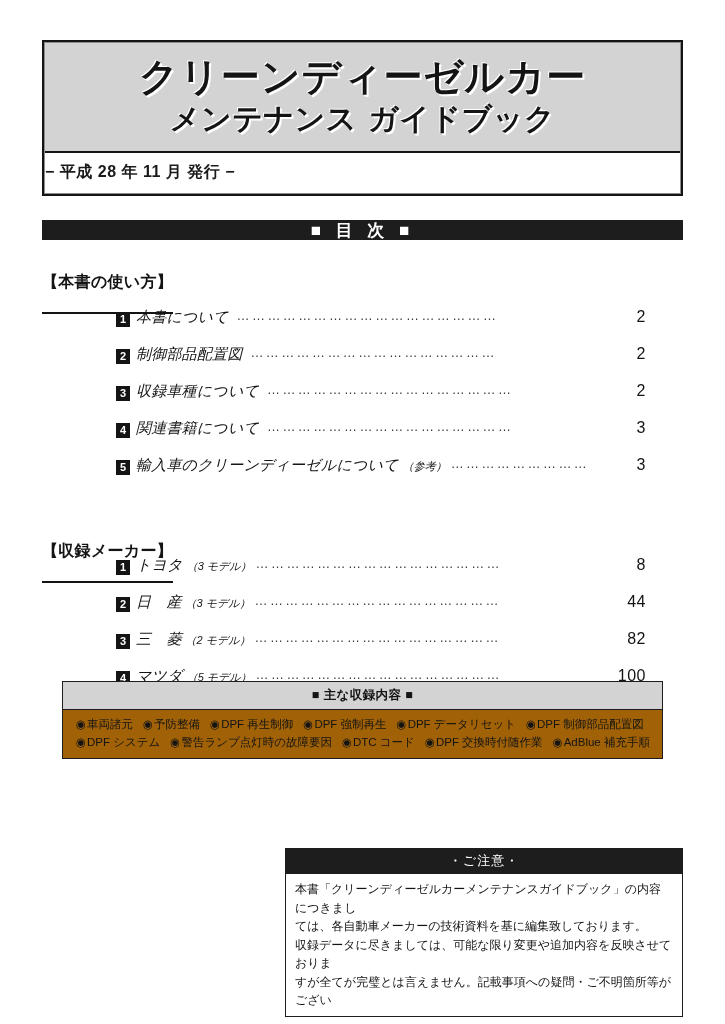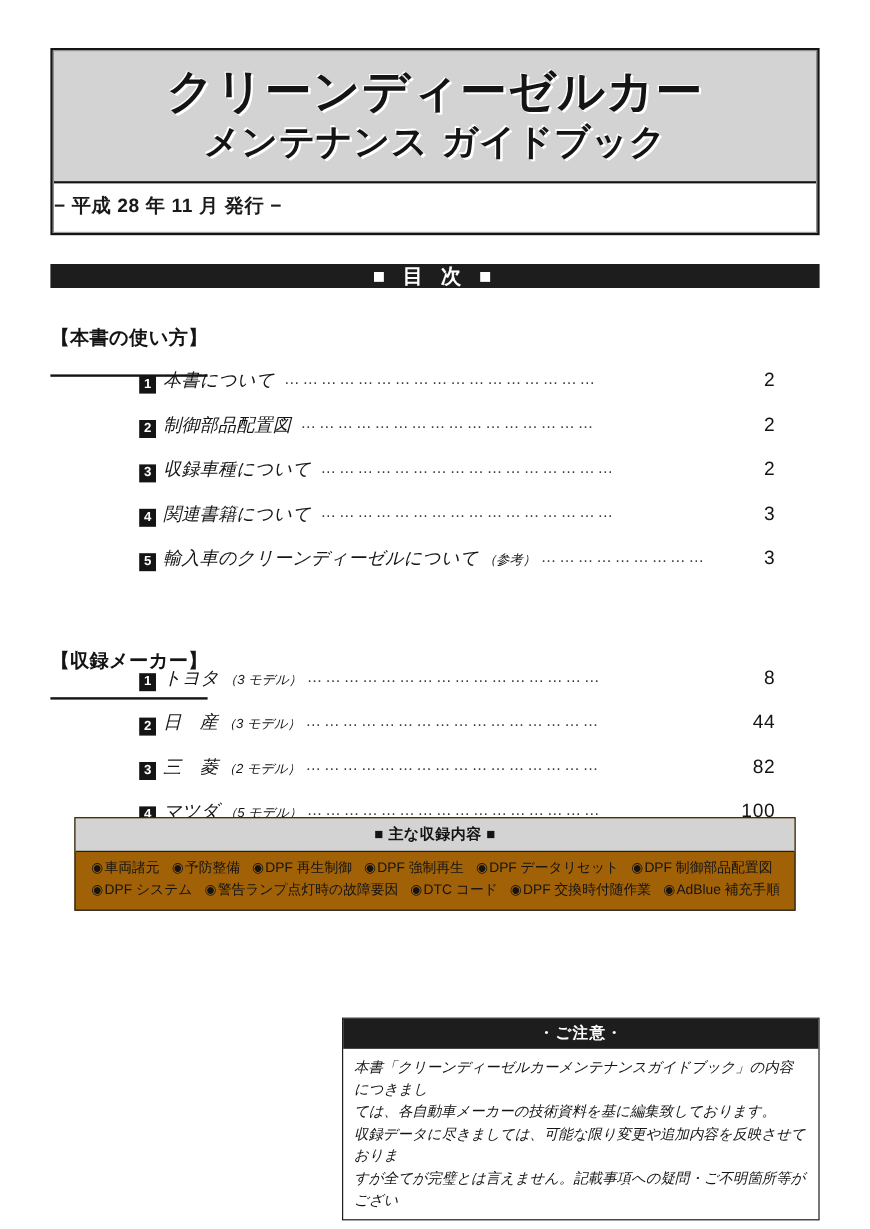--- a/index.html
+++ b/index.html
@@ -206,31 +206,31 @@
     width: 398px;
     border: 1px solid #1d1d1d;
     box-sizing: border-box;
     background: #ffffff;
   }
   .notice-head {
     background: #1d1d1d;
     color: #ffffff;
     text-align: center;
     font-size: 13px;
-    font-weight: bold;
+    font-weight: normal;
     padding: 3px 0 4px;
     letter-spacing: 1px;
   }
   .notice-body {
     padding: 6px 9px 6px;
     font-size: 12px;
     line-height: 18.5px;
     color: #141414;
   }
-  .notice-body p { margin: 0; font-style: italic; }
+  .notice-body p { margin: 0; }
 </style>
 </head>
 <body>
 
 <div class="page">
 
   <div class="title-box">
     <div class="title-inner">
       <div class="title-band">
         <div class="title-main">クリーンディーゼルカー</div>

